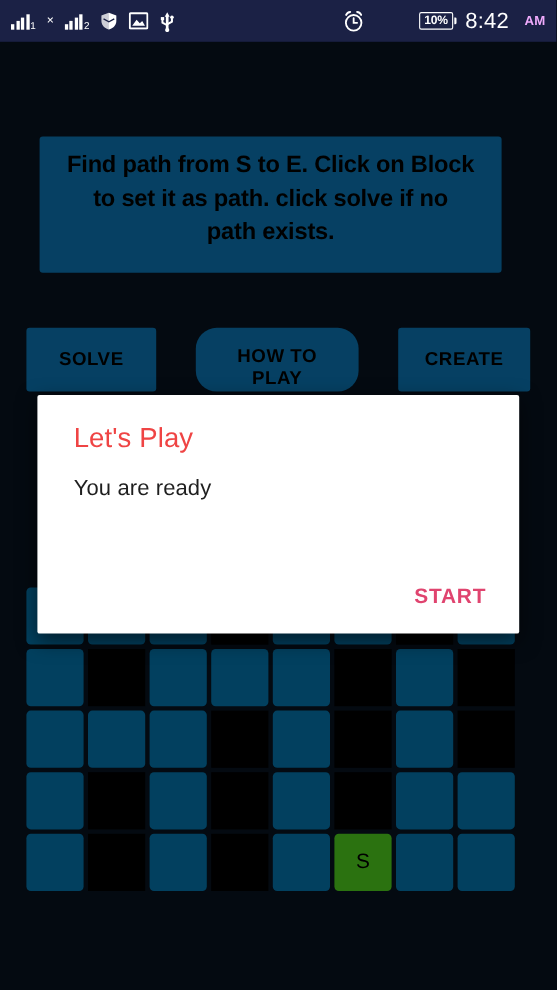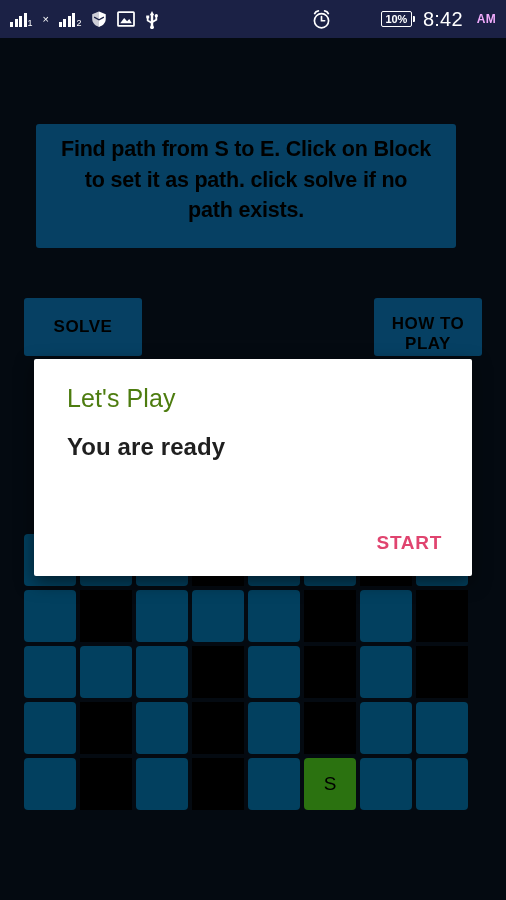--- a/index.html
+++ b/index.html
@@ -145,21 +145,21 @@
     border-radius: 3px;
     color: #000000;
     font-family: "Liberation Sans", sans-serif;
     font-size: 17px;
     font-weight: bold;
     letter-spacing: 0.5px;
     padding: 16px;
     cursor: pointer;
   }
   .tbtn.w1 { width: 118px; }
-  .tbtn.w2 { width: 108px; }
+  .tbtn.w2 { width: 148px; border-radius: 19px; }
   .tbtn.w3 { width: 120px; }
 
   
   .grid {
     position: absolute;
     left: 24px;
     top: 534px;
     display: grid;
     grid-template-columns: repeat(8, 52px);
     grid-auto-rows: 52px;
@@ -216,31 +216,31 @@
     top: 359px;
     width: 438px;
     height: 217px;
     background: #ffffff;
     border-radius: 2px;
     box-shadow: 0 6px 18px rgba(0,0,0,0.55);
     box-sizing: border-box;
     padding: 24px 30px 0 33px;
   }
   .dialog-title {
-    color: #4d7c0f;
+    color: #ef4444;
     font-size: 25px;
     font-weight: normal;
     line-height: 1.2;
     margin: 0 0 18px 0;
     letter-spacing: 0.1px;
   }
   .dialog-message {
     color: #1f1f1f;
-    font-size: 24px;
-    font-weight: bold;
+    font-size: 20px;
+    font-weight: normal;
     line-height: 1.3;
     margin: 0;
     letter-spacing: 0.1px;
   }
   .dialog-actions {
     position: absolute;
     right: 16px;
     bottom: 14px;
   }
   .dialog-btn {
@@ -322,20 +322,21 @@
 
   <div class="instruction">
     <div class="instruction-text">Find path from S to E. Click on Block
 to set it as path. click solve  if no
 path exists.</div>
   </div>
 
   <div class="btn-row">
     <button class="tbtn w1">SOLVE</button>
     <button class="tbtn w2">HOW TO PLAY</button>
+    <button class="tbtn w3">CREATE</button>
   </div>
 
   <div class="grid" id="grid">
       <div class="cell"></div>
       <div class="cell"></div>
       <div class="cell"></div>
       <div class="cell wall"></div>
       <div class="cell"></div>
       <div class="cell"></div>
       <div class="cell wall"></div>

